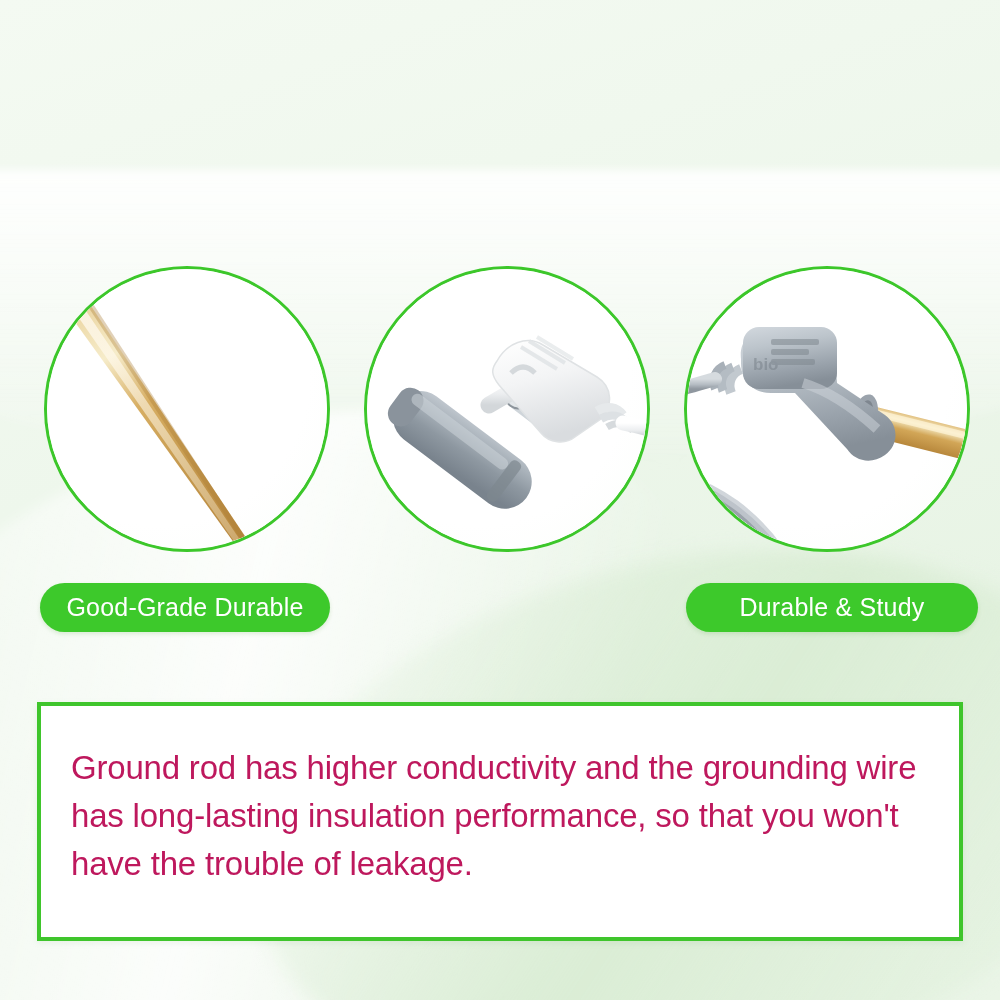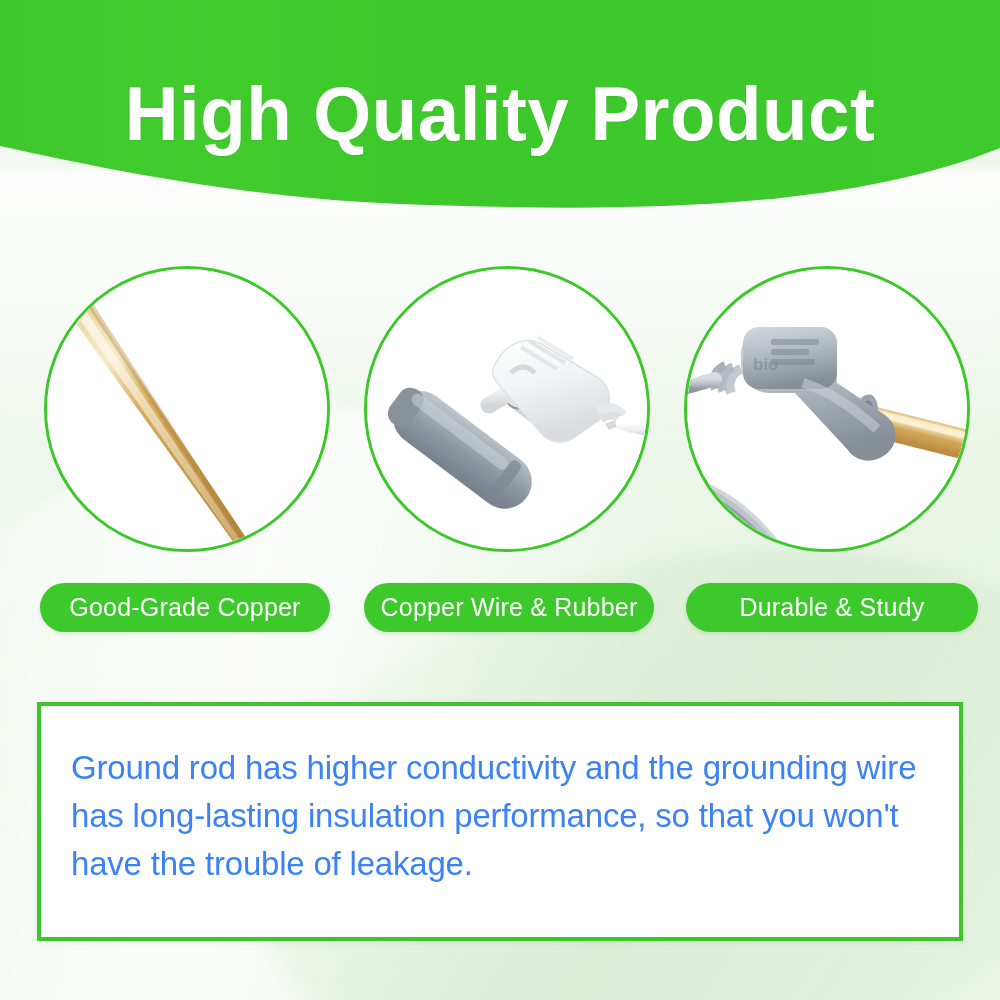--- a/index.html
+++ b/index.html
@@ -175,50 +175,36 @@
     box-sizing: border-box;
     background: #ffffff;
     border: 4px solid #3fc52c;
     box-shadow: 0 2px 6px rgba(90,150,80,0.10);
   }
   #desc-text {
     position: absolute;
     left: 30px;
     top: 38px;
     width: 866px;
-    color: #3b82f6;
+    color: #be185d;
     font-family: "Liberation Sans", sans-serif;
     font-size: 33px;
     line-height: 48px;
     letter-spacing: -0.2px;
   }
 </style>
 </head>
 <body>
 
 <div id="page">
 
   <div class="bg-swoosh swoosh-c"></div>
   <div class="bg-swoosh swoosh-a"></div>
   <div class="bg-swoosh swoosh-b"></div>
 
-  <div id="header-banner">
-    <svg viewBox="0 0 1000 215" preserveAspectRatio="none" aria-hidden="true">
-      <defs>
-        <linearGradient id="bannerGrad" x1="0" y1="0" x2="1" y2="0">
-          <stop offset="0%" stop-color="#3fc82c"></stop>
-          <stop offset="18%" stop-color="#41cb2d"></stop>
-          <stop offset="55%" stop-color="#3cc72a"></stop>
-          <stop offset="100%" stop-color="#3ec92c"></stop>
-        </linearGradient>
-      </defs>
-      <path d="M0,0 L1000,0 L1000,148 C840,212 620,212 400,204 C240,197 110,170 0,146 Z" fill="url(#bannerGrad)"></path>
-    </svg>
-    <div id="header-title">High Quality Product</div>
-  </div>
 
   <div class="feature feature-1">
     <div class="circle">
       <div class="circle-inner">
         <svg class="rod-tip" viewBox="0 0 330 330">
           <defs>
             <linearGradient id="cu1" x1="0" y1="0" x2="0.35" y2="1">
               <stop offset="0%" stop-color="#e8cf96"></stop>
               <stop offset="25%" stop-color="#f6ecca"></stop>
               <stop offset="45%" stop-color="#d7ae63"></stop>
@@ -357,21 +343,20 @@
           <g fill="none" stroke-linecap="round">
             <path d="M2,222 C34,232 70,256 96,292" stroke="#9aa2aa" stroke-width="16"></path>
             <path d="M6,216 C40,226 74,250 100,286" stroke="#c6ccd2" stroke-width="9" opacity="0.8"></path>
             <path d="M0,246 C30,254 62,276 84,302" stroke="#868f98" stroke-width="13" opacity="0.85"></path>
           </g>
         </svg>
       </div>
     </div>
   </div>
 
-  <div class="pill pill-1">Good-Grade Copper</div>
-  <div class="pill pill-2">Copper Wire &amp; Rubber</div>
+  <div class="pill pill-1">Good-Grade Durable</div>
   <div class="pill pill-3">Durable &amp; Study</div>
 
   <div id="desc-box">
     <div id="desc-text">Ground rod has higher conductivity and the grounding wire has long-lasting insulation performance, so that you won't have the trouble of leakage.</div>
   </div>
 
 </div>
 
 </body></html>

